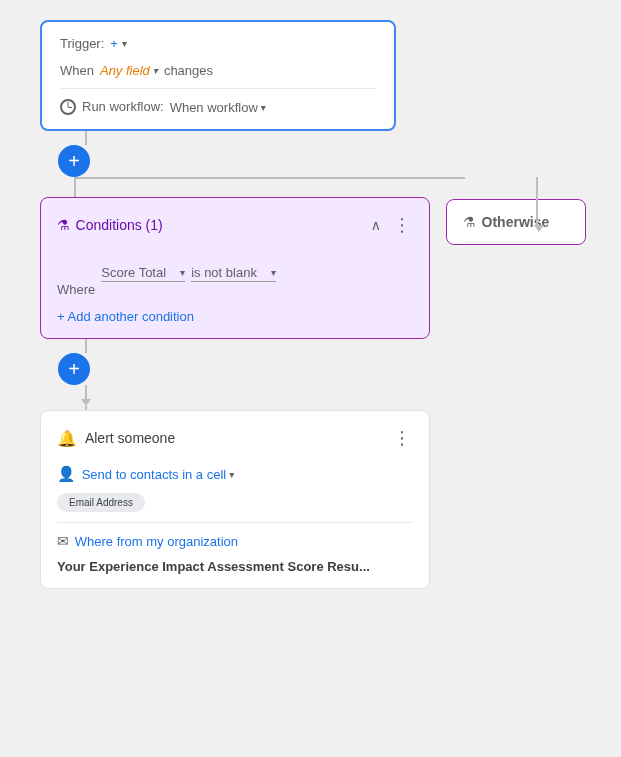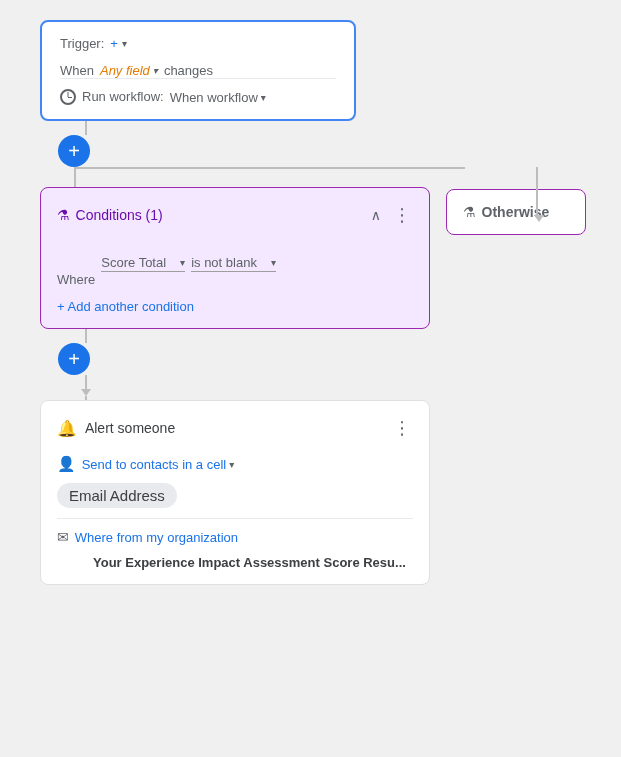--- a/index.html
+++ b/index.html
@@ -18,21 +18,21 @@
       align-items: flex-start;
       position: relative;
     }
 
     
     .trigger-card {
       background: #fff;
       border: 2px solid #4285f4;
       border-radius: 8px;
       padding: 14px 18px;
-      width: 316px;
+      width: 356px;
       margin-left: 20px;
     }
 
     .trigger-header {
       display: flex;
       align-items: center;
       gap: 6px;
       margin-bottom: 12px;
     }
 
@@ -55,20 +55,21 @@
     .dropdown-arrow {
       font-size: 10px;
       color: #5f6368;
     }
 
     .trigger-when-row {
       display: flex;
       align-items: flex-start;
       gap: 6px;
       margin-bottom: 10px;
+      padding-bottom: 10px;
       border-bottom: 1px solid #e8eaed;
     }
 
     .when-label {
       color: #5f6368;
       font-size: 13px;
     }
 
     .any-field-btn {
       display: flex;
@@ -307,21 +308,21 @@
       gap: 3px;
       color: #1a73e8;
       font-size: 13px;
       cursor: pointer;
     }
 
     .email-chip {
       background: #e8eaed;
       border-radius: 20px;
       padding: 4px 12px;
-      font-size: 15px;
+      font-size: 10px;
       color: #3c4043;
       display: inline-block;
       margin-bottom: 10px;
     }
 
     .alert-divider {
       border: none;
       border-top: 1px solid #e8eaed;
       margin-bottom: 10px;
     }
@@ -341,21 +342,20 @@
     .send-from-link {
       color: #1a73e8;
       font-size: 13px;
       cursor: pointer;
     }
 
     .email-subject {
       font-size: 13px;
       font-weight: 600;
       color: #3c4043;
-      margin-left: 36px;
     }
 
     
     .arrow-down {
       width: 0;
       height: 0;
       border-left: 5px solid transparent;
       border-right: 5px solid transparent;
       border-top: 7px solid #bdbdbd;
       margin-left: 51px;

